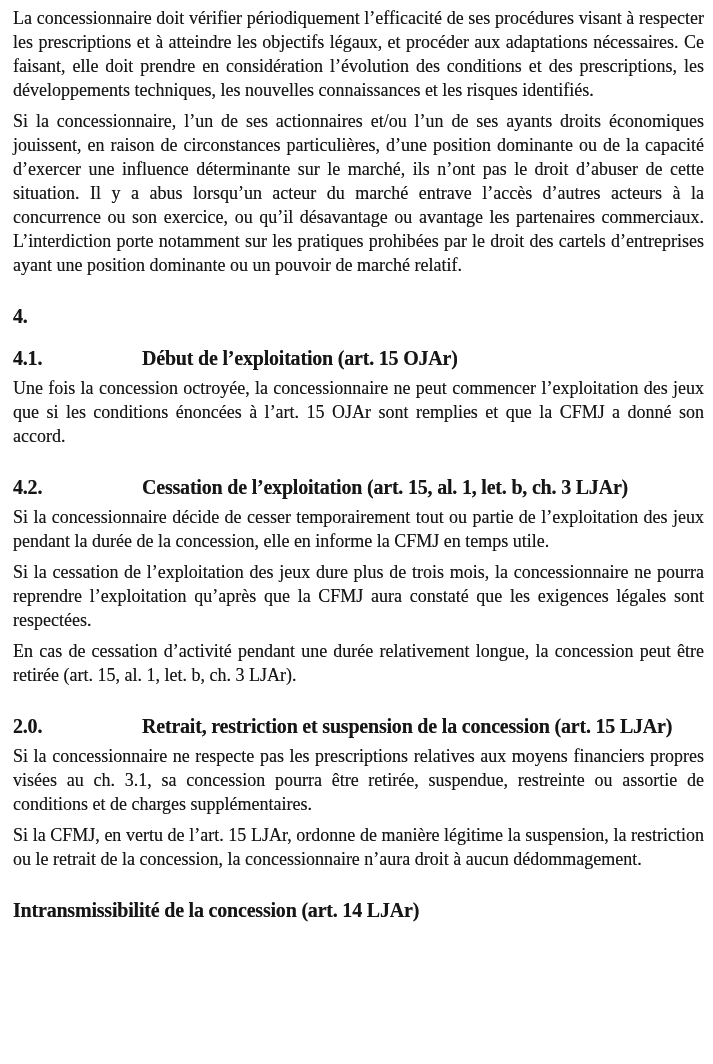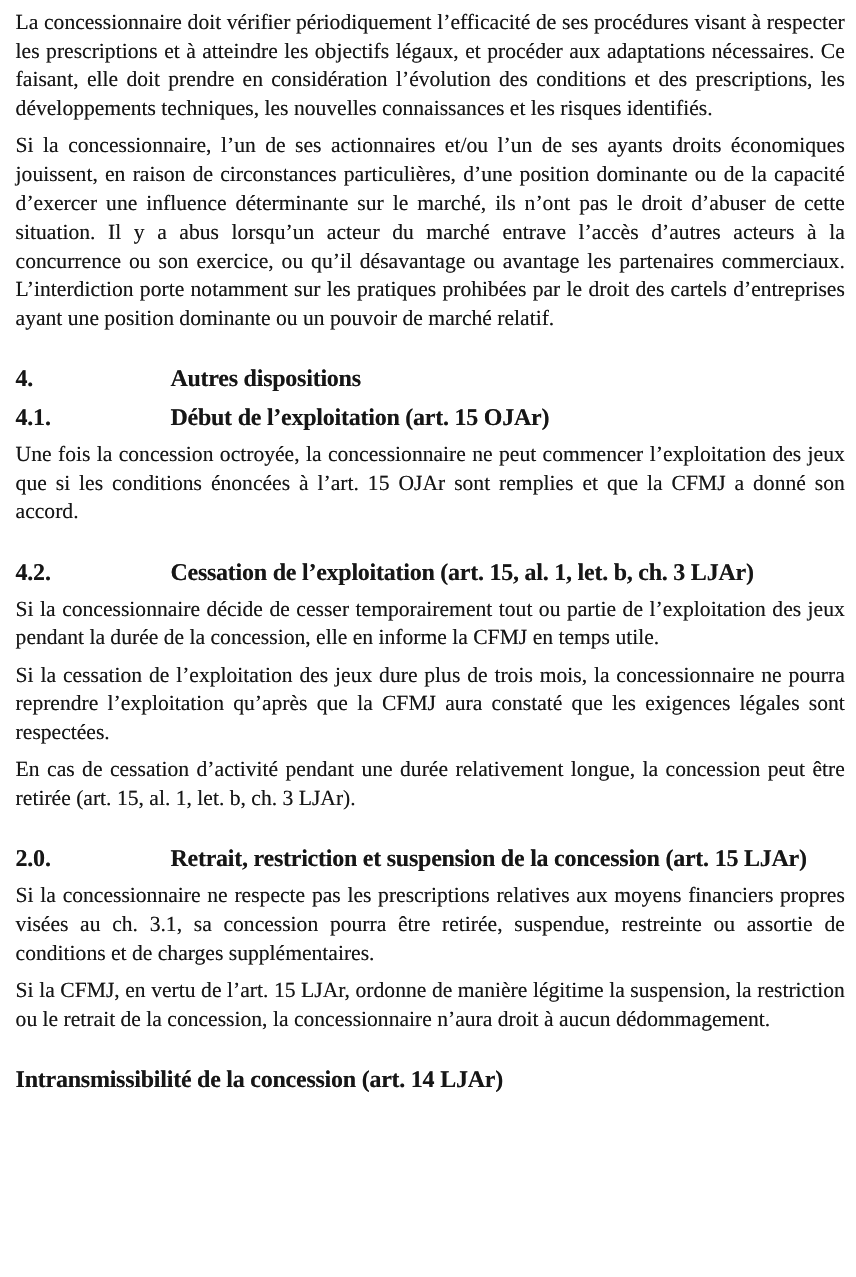--- a/index.html
+++ b/index.html
@@ -36,42 +36,41 @@
     display: flex;
     align-items: flex-start;
     font-weight: bold;
     font-size: 20px;
     line-height: 26px;
     margin: 26px 0 5px 0;
     letter-spacing: -0.2px;
     text-align: left;
   }
   .section.tight .heading {
-    margin-top: 6px;
+    margin-top: 16px;
   }
   .hnum {
     flex: 0 0 129px;
   }
   .htitle {
     flex: 1 1 auto;
   }
 </style>
 </head>
 <body>
 
 <main class="page">
 
   <p class="para">La concessionnaire doit vérifier périodiquement l’efficacité de ses procédures visant à respecter les prescriptions et à atteindre les objectifs légaux, et procéder aux adap­tations nécessaires. Ce faisant, elle doit prendre en considération l’évolution des con­ditions et des prescriptions, les développements techniques, les nouvelles connais­sances et les risques identifiés.</p>
 
   <p class="para">Si la concessionnaire, l’un de ses actionnaires et/ou l’un de ses ayants droits écono­miques jouissent, en raison de circonstances particulières, d’une position dominante ou de la capacité d’exercer une influence déterminante sur le marché, ils n’ont pas le droit d’abuser de cette situation. Il y a abus lorsqu’un acteur du marché entrave l’accès d’autres acteurs à la concurrence ou son exercice, ou qu’il désavantage ou avantage les partenaires commerciaux. L’interdiction porte notamment sur les pratiques prohi­bées par le droit des cartels d’entreprises ayant une position dominante ou un pouvoir de marché relatif.</p>
 
   <section class="section">
     <div class="heading">
       <span class="hnum">4.</span>
-      <span class="htitle">Autres dispositions</span>
     </div>
   </section>
 
   <section class="section tight">
     <div class="heading">
       <span class="hnum">4.1.</span>
       <span class="htitle">Début de l’exploitation (art. 15 OJAr)</span>
     </div>
     <p class="para">Une fois la concession octroyée, la concessionnaire ne peut commencer l’exploitation des jeux que si les conditions énoncées à l’art. 15 OJAr sont remplies et que la CFMJ a donné son accord.</p>
   </section>

